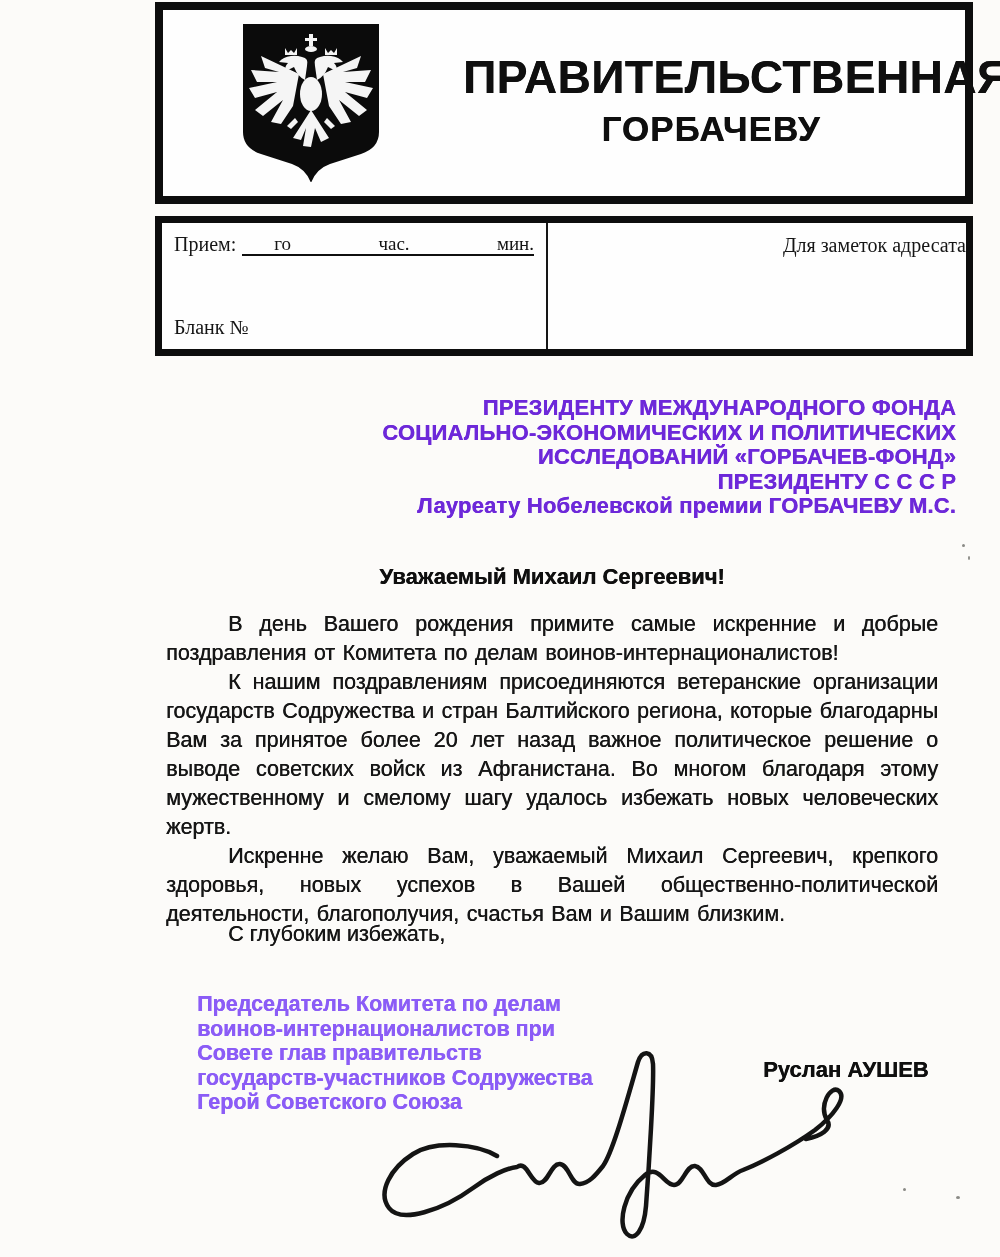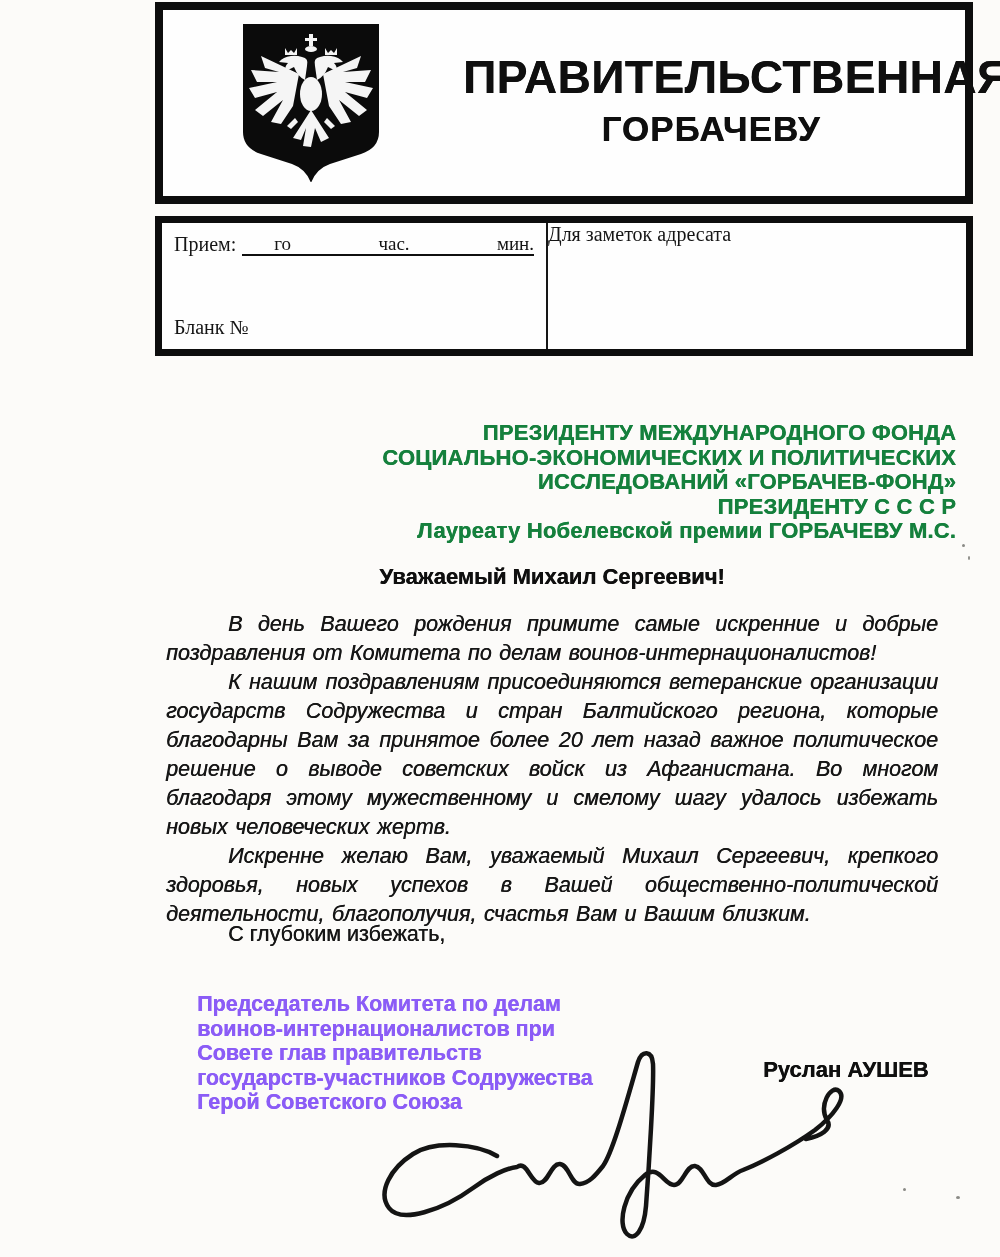--- a/index.html
+++ b/index.html
@@ -47,38 +47,37 @@
   }
   .form-row { display: flex; align-items: flex-end; }
   .fill-line {
     flex: 1; margin-left: 6px;
     border-bottom: 2px solid #0f0f0f;
     display: flex; align-items: flex-end;
     line-height: 1.05; font-size: 19px;
   }
   .fill-line .sp-sm { width: 32px; }
   .fill-line .sp-fl { flex: 1; }
-  .form-right { flex: 1; text-align: left; }
+  .form-right { flex: 1; text-align: right; padding-top: 11px; }
 
   
   .addressee {
     position: absolute; top: 396px; right: 44px; width: 640px;
     text-align: right; font-weight: 700;
     font-size: 22px; line-height: 24.5px; letter-spacing: 0.2px;
-    color: #15803d;
-    margin-top: 25px;
+    color: #6d28d9;
   }
   .salutation {
     position: absolute; top: 564px; left: 166px; width: 772px;
     text-align: center; font-weight: 700; font-size: 22px; color:#0f0f0f;
   }
   .body-text {
     position: absolute; top: 610px; left: 166px; width: 772px;
     font-size: 21.5px; line-height: 29px;
-    text-align: justify; color: #161616; font-style: italic;
+    text-align: justify; color: #161616;
   }
   .body-text p { text-indent: 62px; word-spacing: 1.5px; }
   .closing {
     position: absolute; top: 922px; left: 228px;
     font-size: 21.5px; color: #161616;
   }
   .sig-block {
     position: absolute; top: 992px; left: 197px; width: 480px;
     font-weight: 700; font-size: 21.5px; line-height: 24.5px; color:#8b5cf6;
   }

